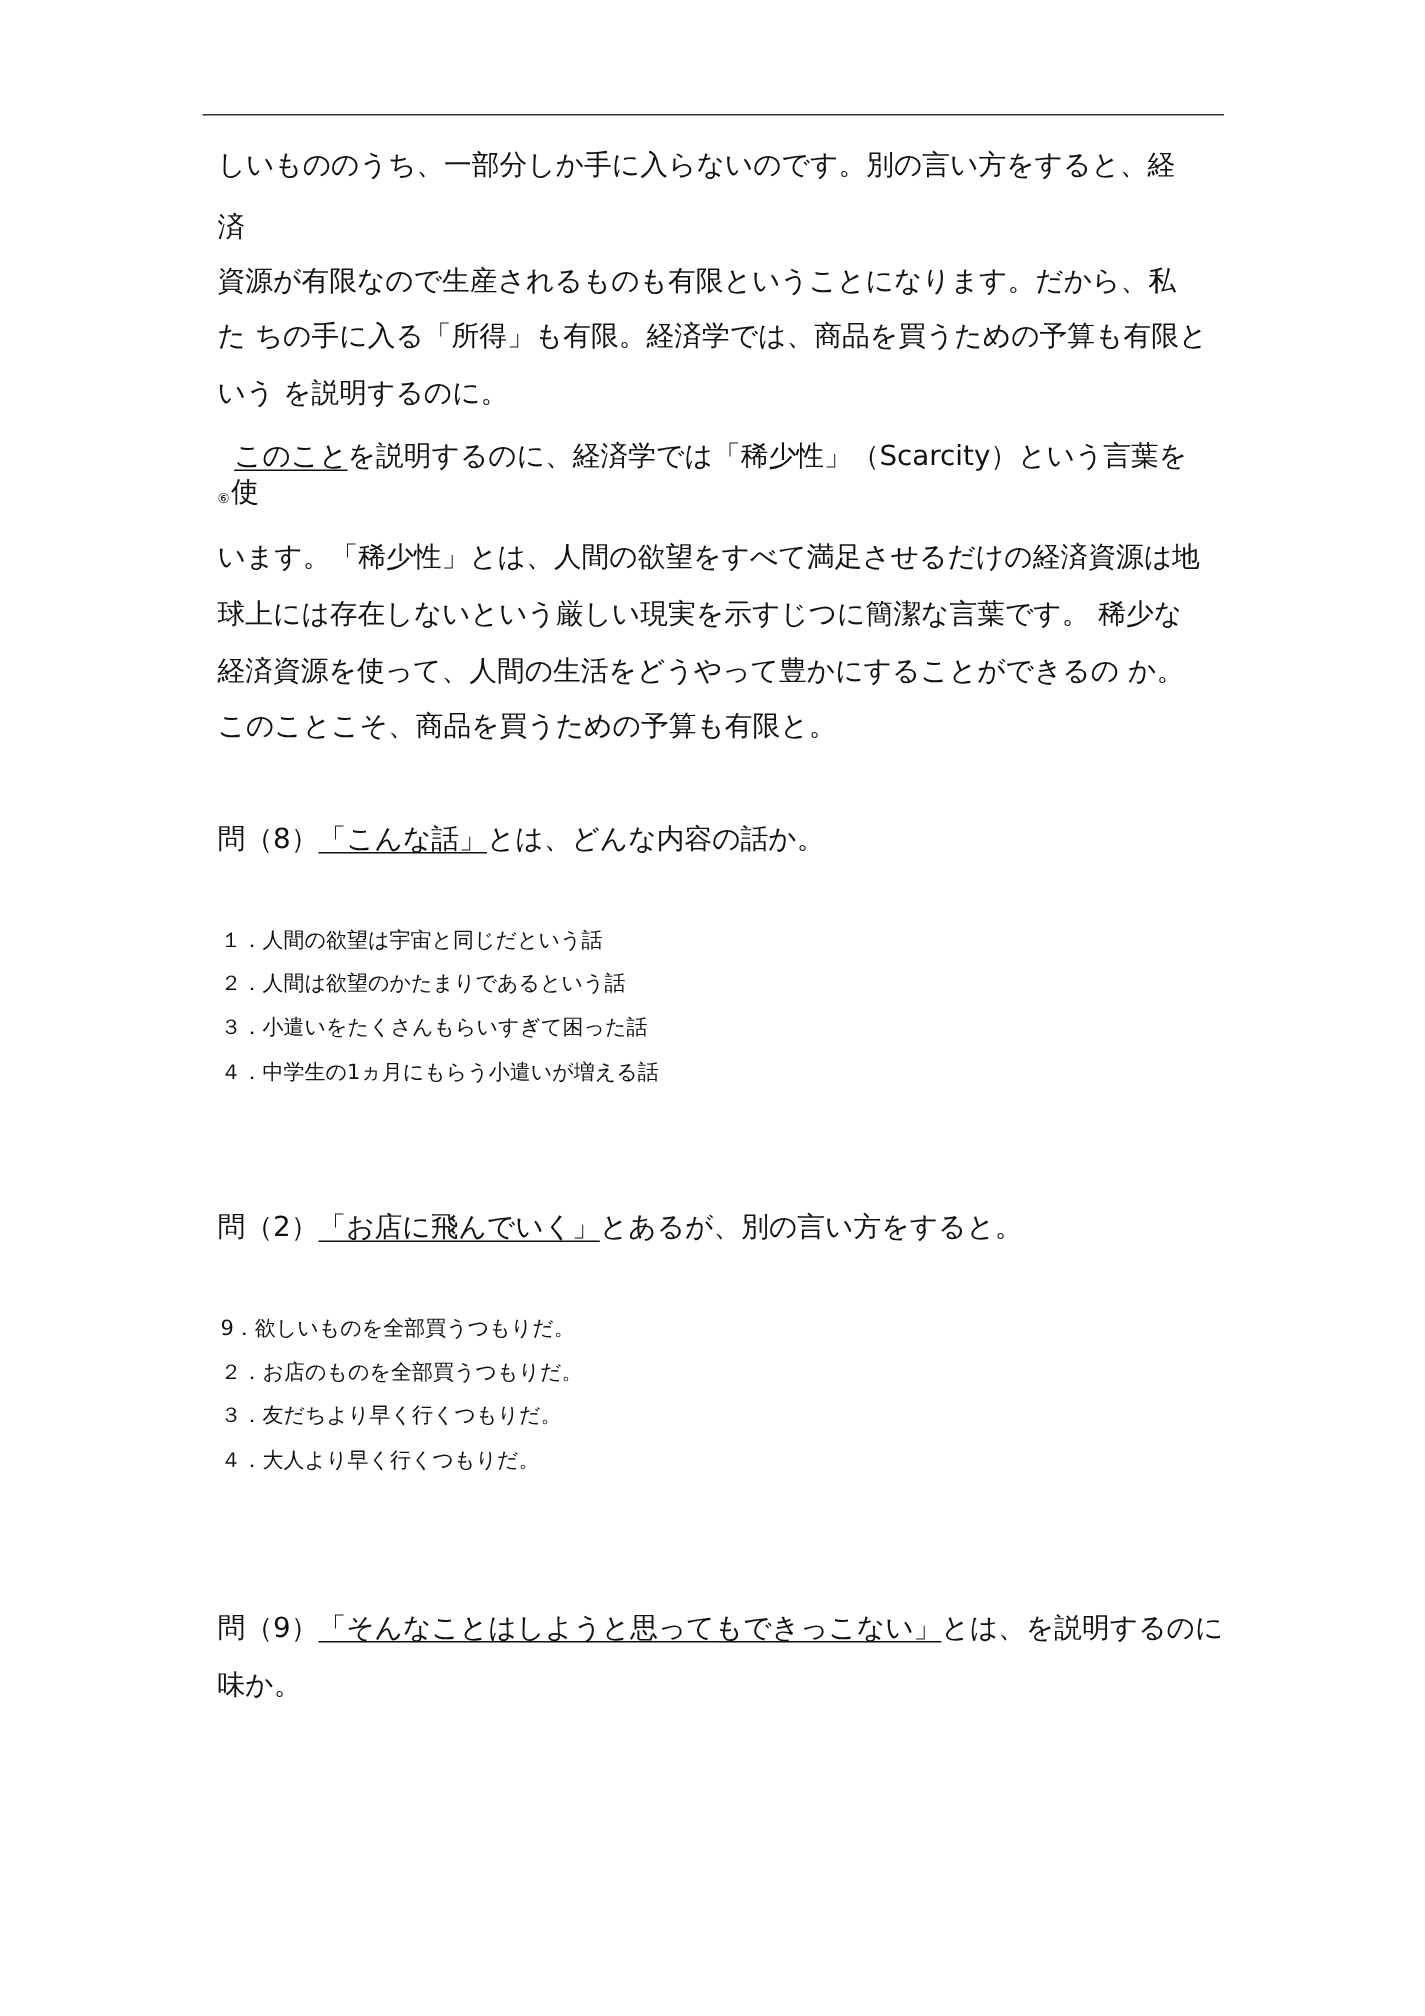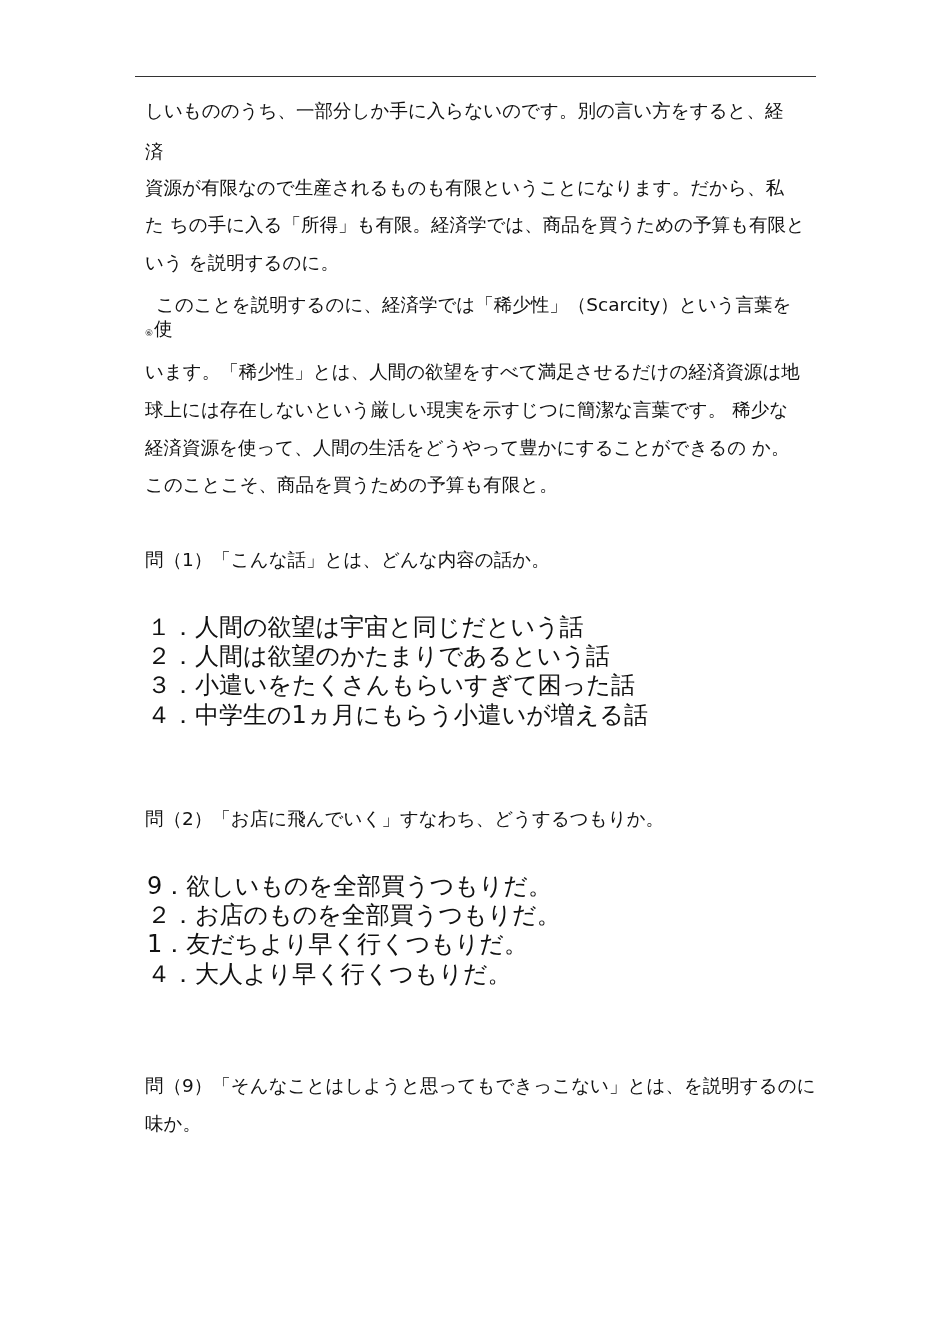--- a/index.html
+++ b/index.html
@@ -2,23 +2,23 @@
 <html><head>
   <meta charset="utf-8">
   <style>
     html, body { margin: 0; padding: 0; background: #ffffff; }
     body {
       width: 950px; height: 1344px; position: relative; overflow: hidden;
       font-family: "DejaVu Sans", sans-serif; color: #111111;
     }
     .rule { position: absolute; left: 135px; top: 76px; width: 681px; height: 0; border-top: 1.5px solid #333; }
     .line { position: absolute; left: 145px; font-size: 18.5px; white-space: nowrap; line-height: 22px; }
-    .u { text-underline-offset: 3px; }
+    .u { text-decoration: underline; text-underline-offset: 3px; }
     .marker { font-size: 9px; position: relative; top: 1px; margin-right: 1px; }
-    .opt { position: absolute; left: 147px; font-size: 24px; white-space: nowrap; line-height: 22px; }
+    .opt { position: absolute; left: 147px; font-size: 14px; white-space: nowrap; line-height: 22px; }
   </style>
 </head>
 <body>
 
 <div class="rule"></div>
 
 <div class="line" style="top:100px">しいもののうち、一部分しか手に入らないのです。別の言い方をすると、経</div>
 <div class="line" style="top:141px">済</div>
 <div class="line" style="top:177px">資源が有限なので生産されるものも有限ということになります。だから、私</div>
 <div class="line" style="top:214px">た ちの手に入る「所得」も有限。経済学では、商品を買うための予算も有限と</div>
@@ -29,31 +29,31 @@
 </div>
 <div class="line" style="top:318px">
   <span class="marker">⑥</span><span>使</span>
 </div>
 <div class="line" style="top:361px">います。「稀少性」とは、人間の欲望をすべて満足させるだけの経済資源は地</div>
 <div class="line" style="top:399px">球上には存在しないという厳しい現実を示すじつに簡潔な言葉です。 稀少な</div>
 <div class="line" style="top:437px">経済資源を使って、人間の生活をどうやって豊かにすることができるの か。</div>
 <div class="line" style="top:474px">このことこそ、商品を買うための予算も有限と。</div>
 
 <div class="line" style="top:549px">
-  <span>問（1）</span><span class="u">「こんな話」</span><span>とは、どんな内容の話か。</span>
+  <span>問（8）</span><span class="u">「こんな話」</span><span>とは、どんな内容の話か。</span>
 </div>
 <div class="opt" style="top:616px">１．人間の欲望は宇宙と同じだという話</div>
 <div class="opt" style="top:645px">２．人間は欲望のかたまりであるという話</div>
 <div class="opt" style="top:674px">３．小遣いをたくさんもらいすぎて困った話</div>
 <div class="opt" style="top:704px">４．中学生の1ヵ月にもらう小遣いが増える話</div>
 
 <div class="line" style="top:808px">
-  <span>問（2）</span><span class="u">「お店に飛んでいく」</span><span>すなわち、どうするつもりか。</span>
+  <span>問（2）</span><span class="u">「お店に飛んでいく」</span><span>とあるが、別の言い方をすると。</span>
 </div>
 <div class="opt" style="top:875px">9．欲しいものを全部買うつもりだ。</div>
 <div class="opt" style="top:904px">２．お店のものを全部買うつもりだ。</div>
-<div class="opt" style="top:933px">1．友だちより早く行くつもりだ。</div>
+<div class="opt" style="top:933px">３．友だちより早く行くつもりだ。</div>
 <div class="opt" style="top:963px">４．大人より早く行くつもりだ。</div>
 
 <div class="line" style="top:1075px">
   <span>問（9）</span><span class="u">「そんなことはしようと思ってもできっこない」</span><span>とは、を説明するのに</span>
 </div>
 <div class="line" style="top:1113px">味か。</div>
 
 </body></html>

